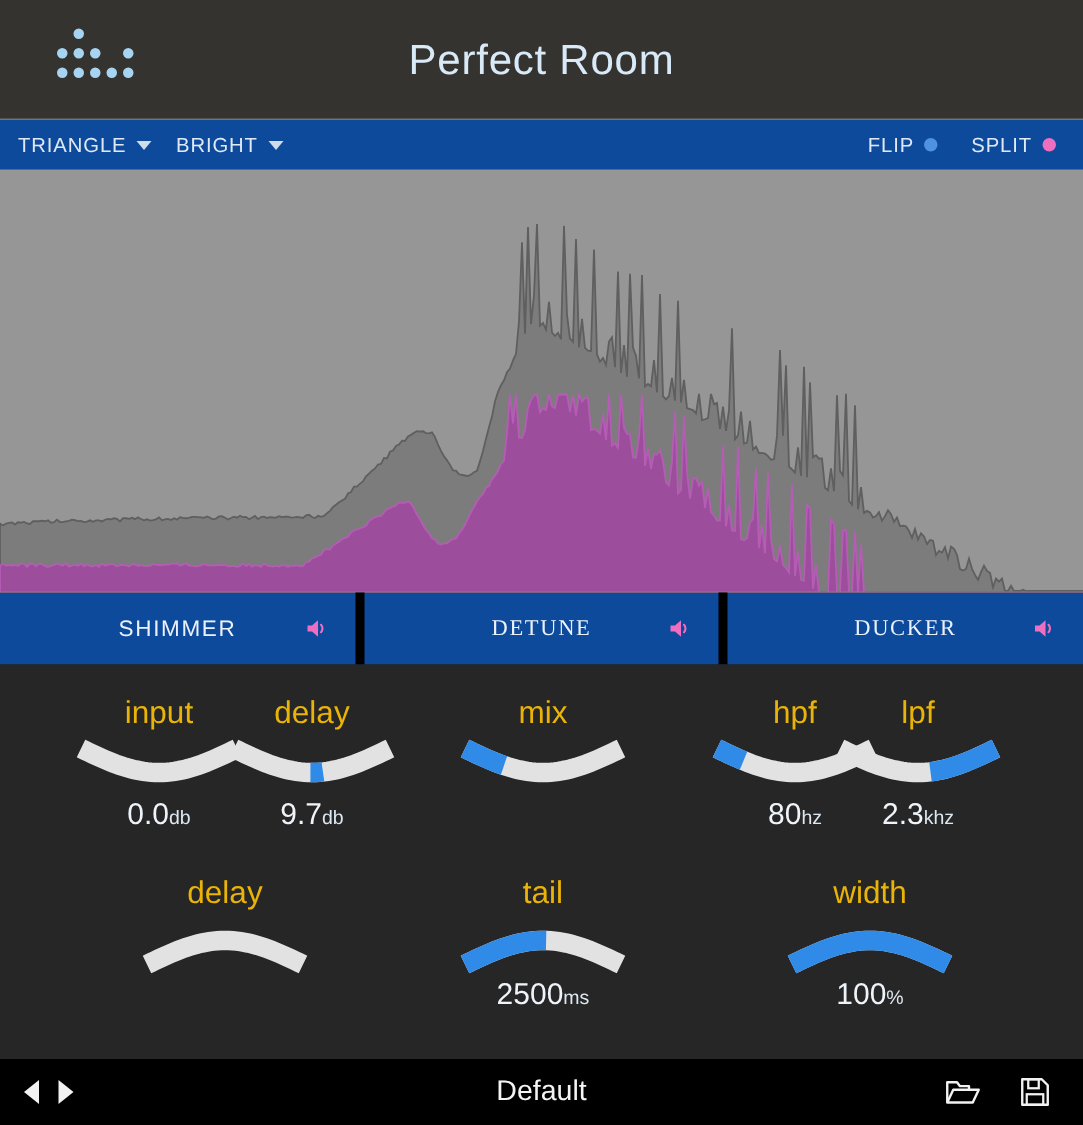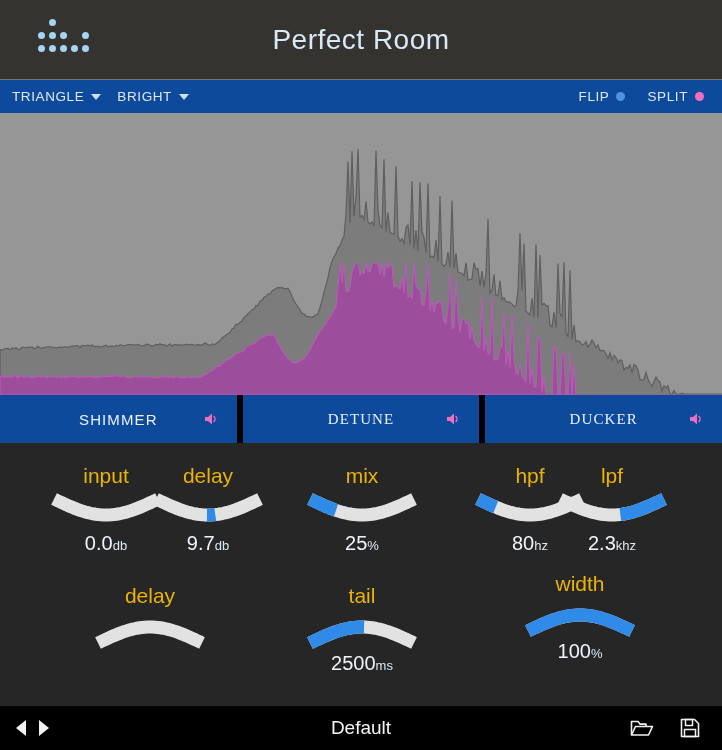--- a/index.html
+++ b/index.html
@@ -270,21 +270,20 @@
         <div class="k-val"><span>9.7</span><span class="k-unit">db</span></div>
       </div>
       <div class="knob" style="left: 302px; top: 22px;">
         <div class="k-label">mix</div>
         <div class="k-arc">
           <svg width="120" height="40" viewBox="0 0 120 40">
             <path d="M8.00,8.00 L10.60,9.26 L13.20,10.50 L15.80,11.74 L18.40,12.94 L21.00,14.12 L23.60,15.26 L26.20,16.36 L28.80,17.40 L31.40,18.39 L34.00,19.31 L36.60,20.17 L39.20,20.94 L41.80,21.64 L44.40,22.26 L47.00,22.78 L49.60,23.22 L52.20,23.56 L54.80,23.80 L57.40,23.95 L60.00,24.00 L62.60,23.95 L65.20,23.80 L67.80,23.56 L70.40,23.22 L73.00,22.78 L75.60,22.26 L78.20,21.64 L80.80,20.94 L83.40,20.17 L86.00,19.31 L88.60,18.39 L91.20,17.40 L93.80,16.36 L96.40,15.26 L99.00,14.12 L101.60,12.94 L104.20,11.74 L106.80,10.50 L109.40,9.26 L112.00,8.00" fill="none" stroke="#e2e2e2" stroke-width="13" stroke-linecap="butt"></path>
             <path d="M8.00,8.00 L8.65,8.31 L9.30,8.63 L9.95,8.94 L10.60,9.26 L11.25,9.57 L11.90,9.88 L12.55,10.19 L13.20,10.50 L13.85,10.81 L14.50,11.12 L15.15,11.43 L15.80,11.74 L16.45,12.04 L17.10,12.34 L17.75,12.64 L18.40,12.94 L19.05,13.24 L19.70,13.54 L20.35,13.83 L21.00,14.12 L21.65,14.41 L22.30,14.70 L22.95,14.98 L23.60,15.26 L24.25,15.54 L24.90,15.82 L25.55,16.09 L26.20,16.36 L26.85,16.63 L27.50,16.89 L28.15,17.15 L28.80,17.40 L29.45,17.66 L30.10,17.91 L30.75,18.15 L31.40,18.39 L32.05,18.63 L32.70,18.86 L33.35,19.09 L34.00,19.31" fill="none" stroke="#2f8ae8" stroke-width="13" stroke-linecap="butt"></path>
           </svg>
         </div>
-        <div class="k-val"><span>25</span><span class="k-unit">%</span></div>
       </div>
       <div class="knob" style="left: 470px; top: 22px;">
         <div class="k-label">hpf</div>
         <div class="k-arc">
           <svg width="120" height="40" viewBox="0 0 120 40">
             <path d="M8.00,8.00 L10.60,9.26 L13.20,10.50 L15.80,11.74 L18.40,12.94 L21.00,14.12 L23.60,15.26 L26.20,16.36 L28.80,17.40 L31.40,18.39 L34.00,19.31 L36.60,20.17 L39.20,20.94 L41.80,21.64 L44.40,22.26 L47.00,22.78 L49.60,23.22 L52.20,23.56 L54.80,23.80 L57.40,23.95 L60.00,24.00 L62.60,23.95 L65.20,23.80 L67.80,23.56 L70.40,23.22 L73.00,22.78 L75.60,22.26 L78.20,21.64 L80.80,20.94 L83.40,20.17 L86.00,19.31 L88.60,18.39 L91.20,17.40 L93.80,16.36 L96.40,15.26 L99.00,14.12 L101.60,12.94 L104.20,11.74 L106.80,10.50 L109.40,9.26 L112.00,8.00" fill="none" stroke="#e2e2e2" stroke-width="13" stroke-linecap="butt"></path>
             <path d="M8.00,8.00 L8.44,8.21 L8.88,8.43 L9.33,8.64 L9.77,8.85 L10.21,9.07 L10.65,9.28 L11.09,9.49 L11.54,9.71 L11.98,9.92 L12.42,10.13 L12.86,10.34 L13.30,10.55 L13.75,10.76 L14.19,10.97 L14.63,11.18 L15.07,11.39 L15.51,11.60 L15.96,11.81 L16.40,12.02 L16.84,12.22 L17.28,12.43 L17.72,12.63 L18.17,12.84 L18.61,13.04 L19.05,13.24 L19.49,13.44 L19.93,13.64 L20.38,13.84 L20.82,14.04 L21.26,14.24 L21.70,14.43 L22.14,14.63 L22.59,14.82 L23.03,15.02 L23.47,15.21 L23.91,15.40 L24.35,15.59 L24.80,15.77 L25.24,15.96 L25.68,16.14" fill="none" stroke="#2f8ae8" stroke-width="13" stroke-linecap="butt"></path>
           </svg>
         </div>
         <div class="k-val"><span>80</span><span class="k-unit">hz</span></div>
@@ -310,21 +309,21 @@
       <div class="knob" style="left: 302px; top: 142px; text-align: center;">
         <div class="k-label">tail</div>
         <div class="k-arc">
           <svg width="120" height="40" viewBox="0 0 120 40">
             <path d="M8.00,32.00 L10.60,30.74 L13.20,29.50 L15.80,28.26 L18.40,27.06 L21.00,25.88 L23.60,24.74 L26.20,23.64 L28.80,22.60 L31.40,21.61 L34.00,20.69 L36.60,19.83 L39.20,19.06 L41.80,18.36 L44.40,17.74 L47.00,17.22 L49.60,16.78 L52.20,16.44 L54.80,16.20 L57.40,16.05 L60.00,16.00 L62.60,16.05 L65.20,16.20 L67.80,16.44 L70.40,16.78 L73.00,17.22 L75.60,17.74 L78.20,18.36 L80.80,19.06 L83.40,19.83 L86.00,20.69 L88.60,21.61 L91.20,22.60 L93.80,23.64 L96.40,24.74 L99.00,25.88 L101.60,27.06 L104.20,28.26 L106.80,29.50 L109.40,30.74 L112.00,32.00" fill="none" stroke="#e2e2e2" stroke-width="13" stroke-linecap="butt"></path>
             <path d="M8.00,32.00 L9.35,31.35 L10.70,30.69 L12.06,30.04 L13.41,29.40 L14.76,28.76 L16.11,28.12 L17.46,27.49 L18.82,26.86 L20.17,26.25 L21.52,25.65 L22.87,25.05 L24.22,24.47 L25.58,23.90 L26.93,23.34 L28.28,22.80 L29.63,22.27 L30.98,21.76 L32.34,21.27 L33.69,20.79 L35.04,20.34 L36.39,19.90 L37.74,19.48 L39.10,19.09 L40.45,18.71 L41.80,18.36 L43.15,18.03 L44.50,17.72 L45.86,17.44 L47.21,17.18 L48.56,16.95 L49.91,16.74 L51.26,16.55 L52.62,16.40 L53.97,16.26 L55.32,16.16 L56.67,16.08 L58.02,16.03 L59.38,16.00 L60.73,16.00 L62.08,16.03" fill="none" stroke="#2f8ae8" stroke-width="13" stroke-linecap="butt"></path>
           </svg>
         </div>
         <div class="k-val"><span>2500</span><span class="k-unit">ms</span></div>
       </div>
-      <div class="knob" style="left: 520px; top: 130px;">
+      <div class="knob" style="left: 520px; top: 142px;">
         <div class="k-label">width</div>
         <div class="k-arc">
           <svg width="120" height="40" viewBox="0 0 120 40">
             <path d="M8.00,32.00 L10.60,30.74 L13.20,29.50 L15.80,28.26 L18.40,27.06 L21.00,25.88 L23.60,24.74 L26.20,23.64 L28.80,22.60 L31.40,21.61 L34.00,20.69 L36.60,19.83 L39.20,19.06 L41.80,18.36 L44.40,17.74 L47.00,17.22 L49.60,16.78 L52.20,16.44 L54.80,16.20 L57.40,16.05 L60.00,16.00 L62.60,16.05 L65.20,16.20 L67.80,16.44 L70.40,16.78 L73.00,17.22 L75.60,17.74 L78.20,18.36 L80.80,19.06 L83.40,19.83 L86.00,20.69 L88.60,21.61 L91.20,22.60 L93.80,23.64 L96.40,24.74 L99.00,25.88 L101.60,27.06 L104.20,28.26 L106.80,29.50 L109.40,30.74 L112.00,32.00" fill="none" stroke="#e2e2e2" stroke-width="13" stroke-linecap="butt"></path>
             <path d="M8.00,32.00 L10.60,30.74 L13.20,29.50 L15.80,28.26 L18.40,27.06 L21.00,25.88 L23.60,24.74 L26.20,23.64 L28.80,22.60 L31.40,21.61 L34.00,20.69 L36.60,19.83 L39.20,19.06 L41.80,18.36 L44.40,17.74 L47.00,17.22 L49.60,16.78 L52.20,16.44 L54.80,16.20 L57.40,16.05 L60.00,16.00 L62.60,16.05 L65.20,16.20 L67.80,16.44 L70.40,16.78 L73.00,17.22 L75.60,17.74 L78.20,18.36 L80.80,19.06 L83.40,19.83 L86.00,20.69 L88.60,21.61 L91.20,22.60 L93.80,23.64 L96.40,24.74 L99.00,25.88 L101.60,27.06 L104.20,28.26 L106.80,29.50 L109.40,30.74 L112.00,32.00" fill="none" stroke="#2f8ae8" stroke-width="13" stroke-linecap="butt"></path>
           </svg>
         </div>
         <div class="k-val"><span>100</span><span class="k-unit">%</span></div>
       </div>
     </div>

